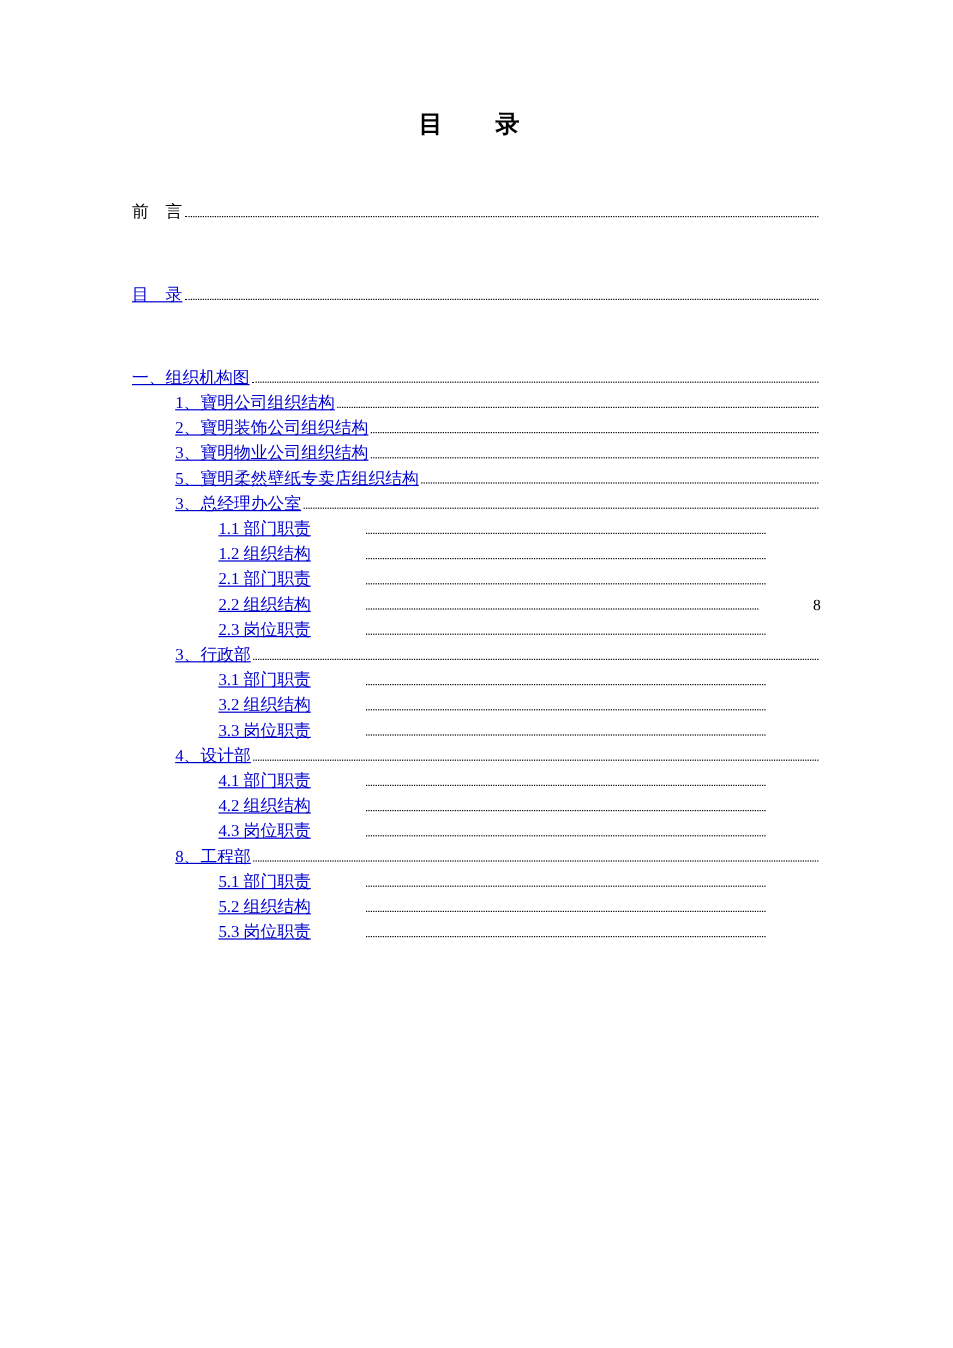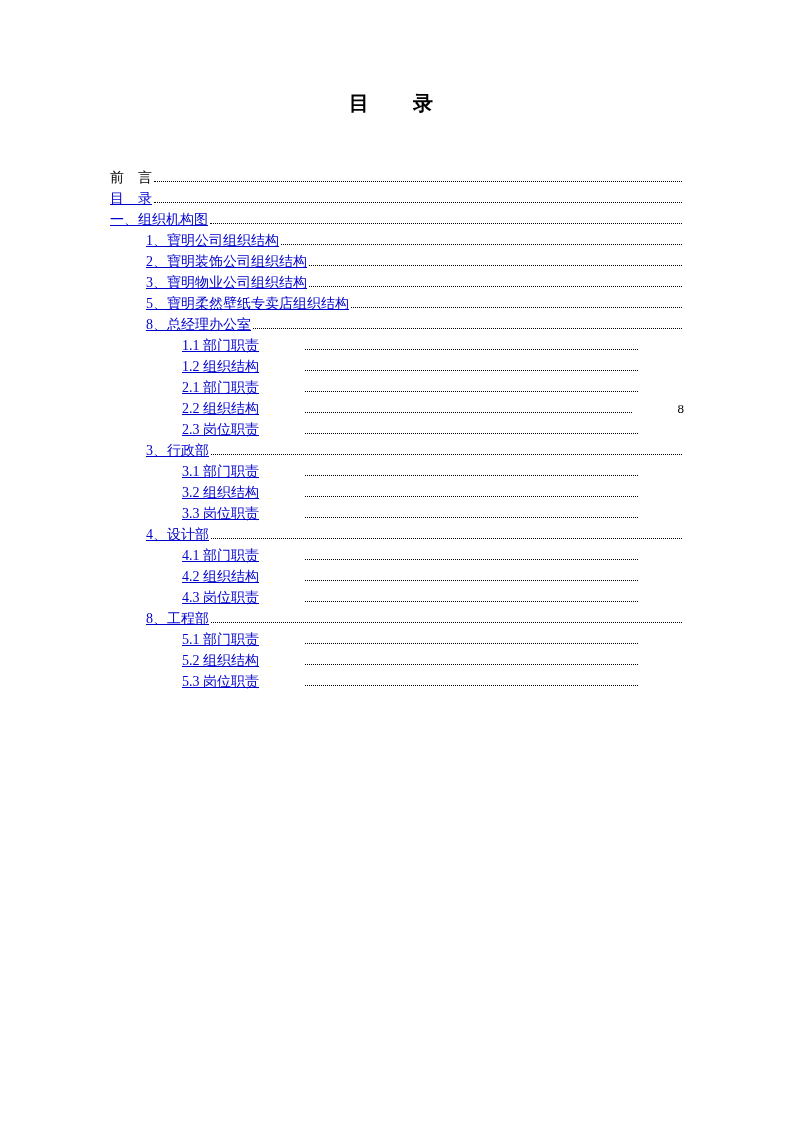--- a/index.html
+++ b/index.html
@@ -44,21 +44,21 @@
     .toc-dots {
       flex: 1;
       border-bottom: 1.5px dotted #000;
       margin: 0 2px 4px 2px;
       min-width: 10px;
     }
     .toc-page {
       color: #000;
       font-size: 13px;
     }
-    .indent-0 { padding-left: 0; }
+    .indent-0 { padding-left: 0; margin-top: 48px; }
     .indent-1 { padding-left: 36px; }
     .indent-2 { padding-left: 72px; gap: 44px; }
   </style>
 </head>
 <body>
 
 <div class="title">目　录</div>
 
 <div class="toc" id="toc-container">
     <div class="toc-row indent-0">
@@ -90,21 +90,21 @@
       <span class="toc-label">3、寶明物业公司组织结构</span>
       <span class="toc-dots"></span>
       <span class="toc-page"></span>
     </div>
     <div class="toc-row indent-1">
       <span class="toc-label">5、寶明柔然壁纸专卖店组织结构</span>
       <span class="toc-dots"></span>
       <span class="toc-page"></span>
     </div>
     <div class="toc-row indent-1">
-      <span class="toc-label">8、总经理办公室</span>
+      <span class="toc-label">3、总经理办公室</span>
       <span class="toc-dots"></span>
       <span class="toc-page"></span>
     </div>
     <div class="toc-row indent-2">
       <span class="toc-label">1.1 部门职责</span>
       <span class="toc-dots"></span>
       <span class="toc-page"></span>
     </div>
     <div class="toc-row indent-2">
       <span class="toc-label">1.2 组织结构</span>

